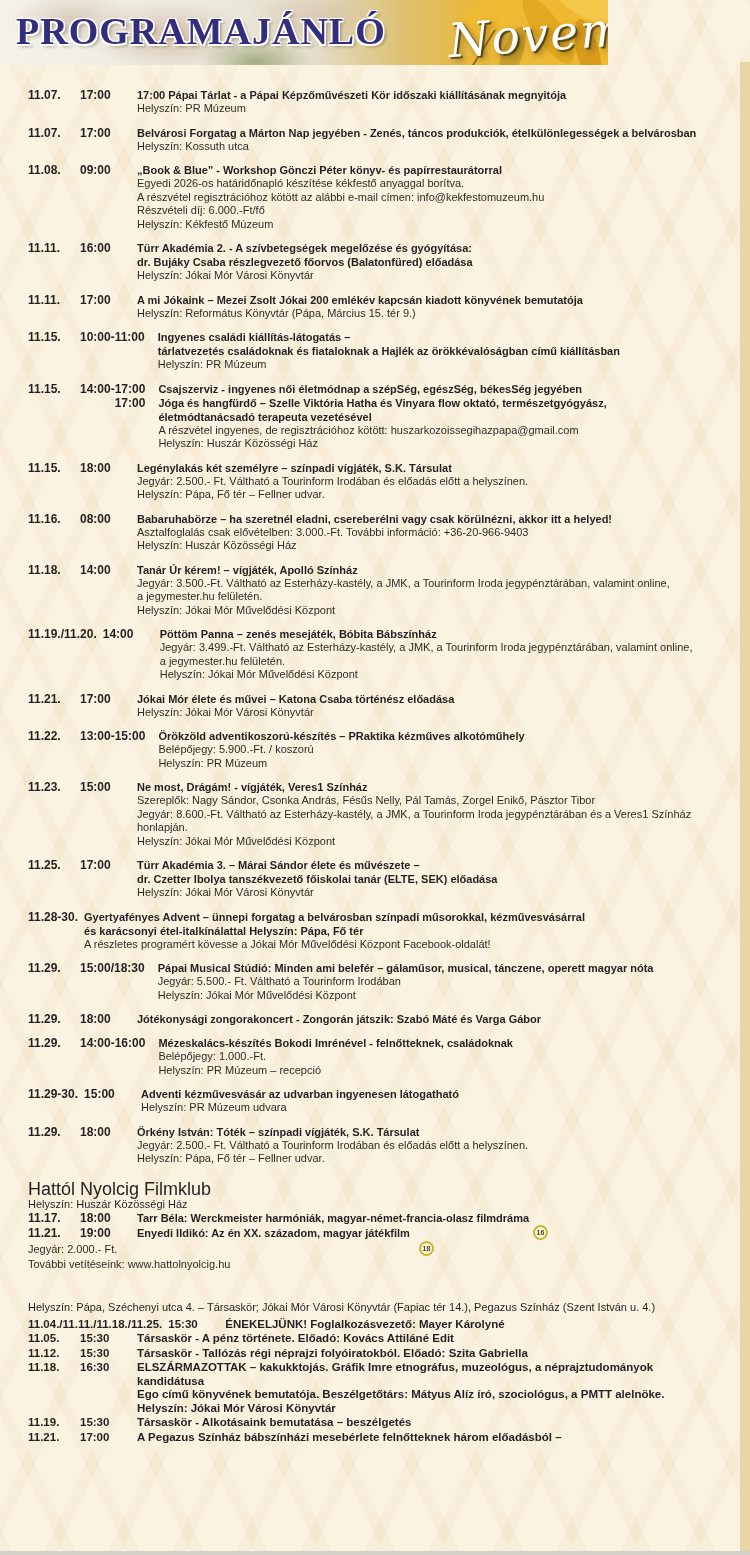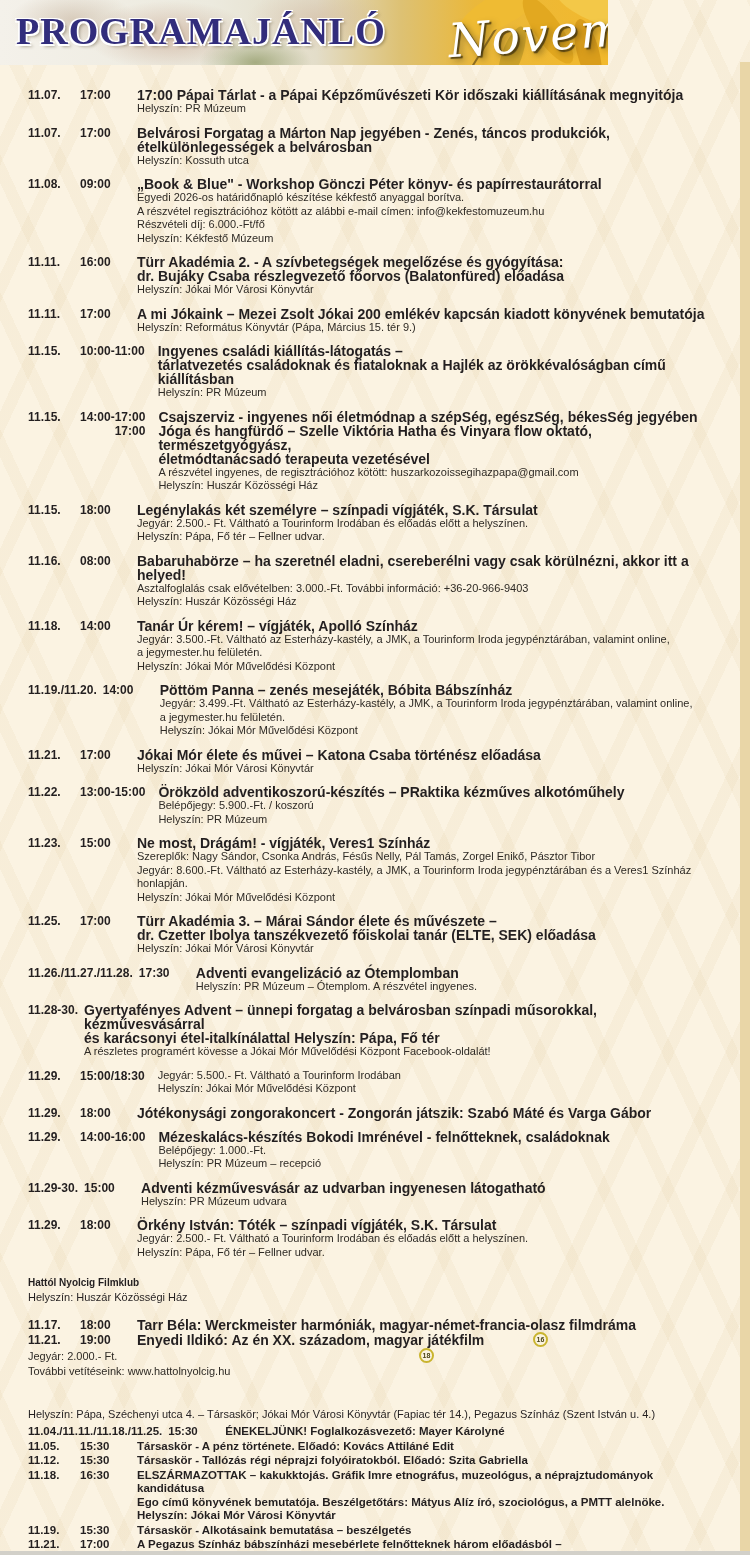--- a/index.html
+++ b/index.html
@@ -24,26 +24,26 @@
     text-shadow:-1.5px -1.5px 0 #fff,1.5px -1.5px 0 #fff,-1.5px 1.5px 0 #fff,1.5px 1.5px 0 #fff,3px 3px 3px rgba(60,50,20,.35)}
   .month{position:absolute;left:448px;top:4px;font-family:"DejaVu Serif",serif;font-style:italic;
     font-size:47px;color:#fff;transform:rotate(-4deg);letter-spacing:2px;
     text-shadow:2px 2px 1px rgba(70,55,15,.85),4px 4px 6px rgba(70,55,15,.5)}
   .content{position:absolute;top:88px;left:28px;right:40px}
   .ev{display:flex;align-items:flex-start;margin-bottom:10px;line-height:14px}
   .ev .d{flex:0 0 auto;min-width:52px;font-weight:bold;font-size:12px;white-space:nowrap;padding-right:6px}
   .ev .t{flex:0 0 auto;min-width:44px;margin-right:13px;font-weight:bold;font-size:12px;white-space:nowrap}
   .ev .t .t2{text-align:right}
   .ev .b{flex:1 1 auto}
-  .ti{font-weight:bold;font-size:14px;line-height:14px}
+  .ti{font-weight:bold;font-size:11px;line-height:14px}
   .de{font-size:11px;line-height:13.5px;color:#2e2a25}
   .section{margin-top:16px}
-  .section-head{font-weight:bold;font-size:10px;line-height:15px}
+  .section-head{font-weight:normal;font-size:18px;line-height:15px}
   .section-sub{font-size:11px;line-height:14px}
-  .screenings{position:relative;margin-top:14px}
+  .screenings{position:relative;margin-top:0}
   .screenings .ev{margin-bottom:1px}
   .badge{position:absolute;width:15px;height:15px;border-radius:50%;border:2px solid #c9b42e;
     background:#faf3df;color:#4a4418;font-size:7px;font-weight:bold;
     display:flex;align-items:center;justify-content:center}
   .film-footer{margin-top:2px}
   .film-footer .de{line-height:15px}
   .society{margin-top:28px}
   .society .rows{margin-top:4px}
   .society .ev{margin-bottom:1px;line-height:13.5px}
   .society .ti{font-size:11.5px;line-height:13.5px}
@@ -245,43 +245,34 @@
           <span class="t">
             <div>17:00</div>
           </span>
           <div class="b">
             <div class="ti">Türr Akadémia 3. – Márai Sándor élete és művészete –</div>
             <div class="ti">dr. Czetter Ibolya tanszékvezető főiskolai tanár (ELTE, SEK) előadása</div>
             <div class="de">Helyszín: Jókai Mór Városi Könyvtár</div>
           </div>
         </div>
         <div class="ev">
-          <span class="d">11.26./11.27./11.28.</span>
-          <span class="t">
-            <div>17:30</div>
-          </span>
-          <div class="b">
-            <div class="ti">Adventi evangelizáció az Ótemplomban</div>
-            <div class="de">Helyszín: PR Múzeum – Ótemplom. A részvétel ingyenes.</div>
-          </div>
-        </div>
-        <div class="ev">
           <span class="d">11.28-30.</span>
           <div class="b">
             <div class="ti">Gyertyafényes Advent – ünnepi forgatag a belvárosban színpadi műsorokkal, kézművesvásárral</div>
             <div class="ti">és karácsonyi étel-italkínálattal  Helyszín: Pápa, Fő tér</div>
             <div class="de">A részletes programért kövesse a Jókai Mór Művelődési Központ Facebook-oldalát!</div>
           </div>
         </div>
         <div class="ev">
           <span class="d">11.29.</span>
           <span class="t">
             <div>15:00/18:30</div>
           </span>
           <div class="b">
+            <div class="ti">Pápai Musical Stúdió: Minden ami belefér – gálaműsor, musical, tánczene, operett magyar nóta</div>
             <div class="de">Jegyár: 5.500.- Ft.  Váltható a Tourinform Irodában</div>
             <div class="de">Helyszín: Jókai Mór Művelődési Központ</div>
           </div>
         </div>
         <div class="ev">
           <span class="d">11.29.</span>
           <span class="t">
             <div>18:00</div>
           </span>
           <div class="b">

